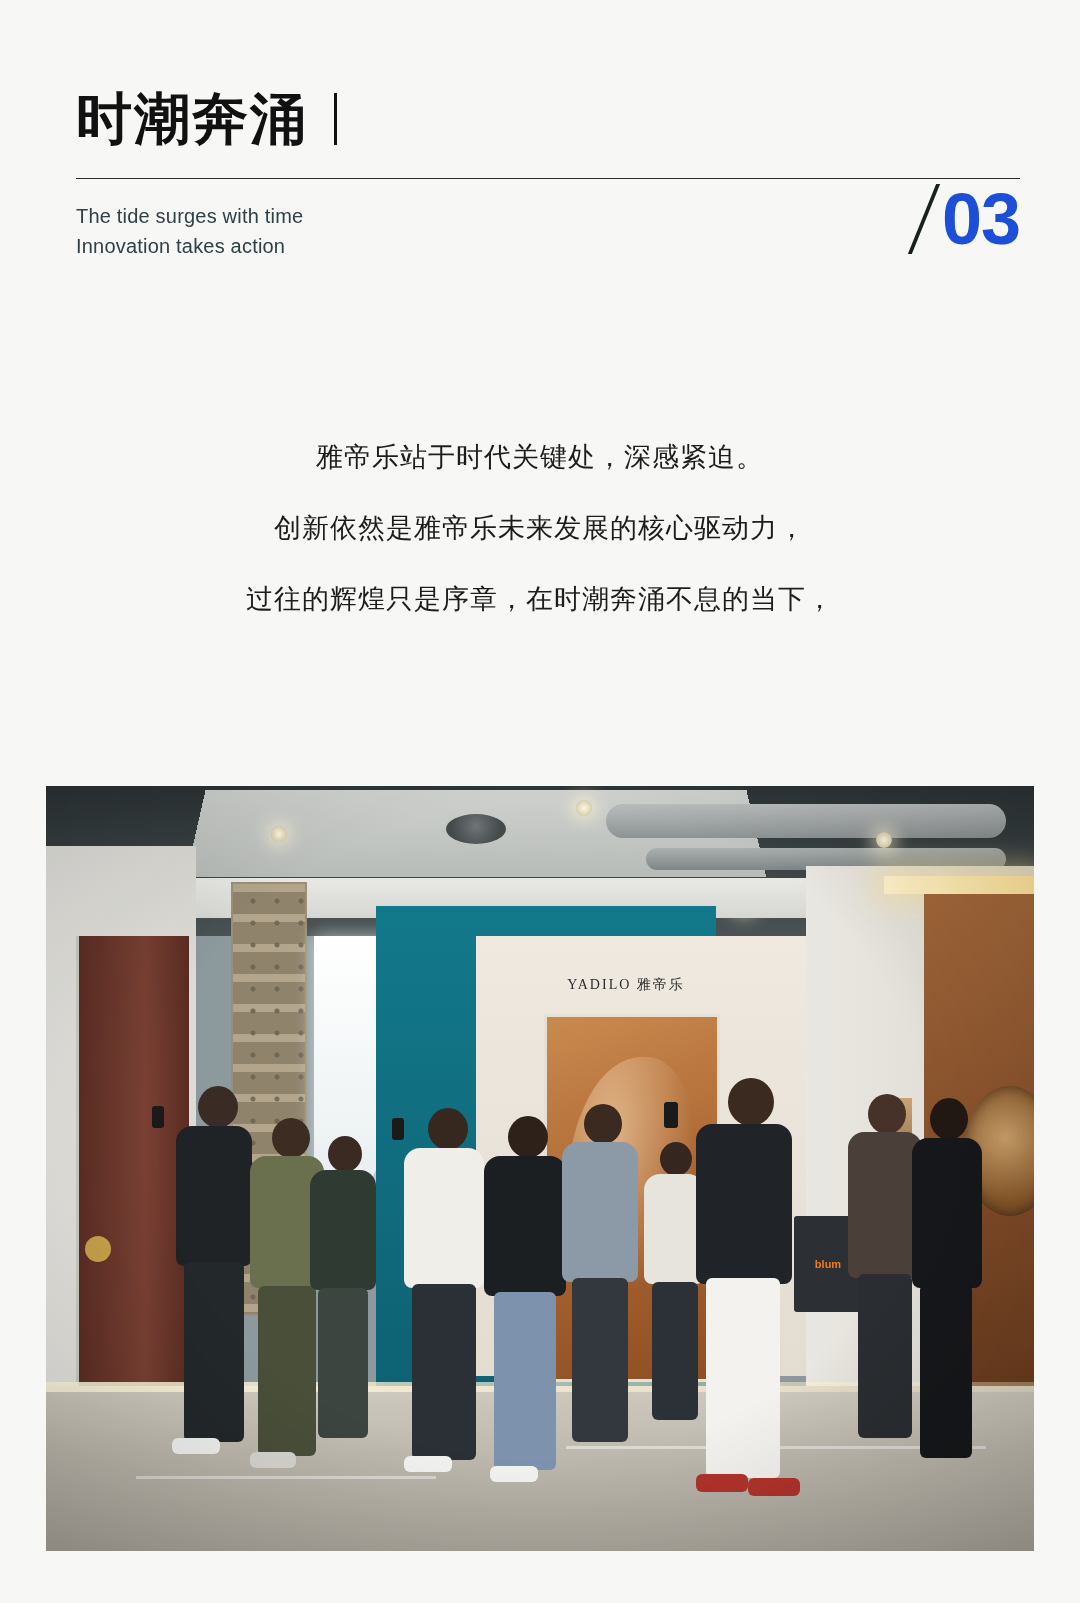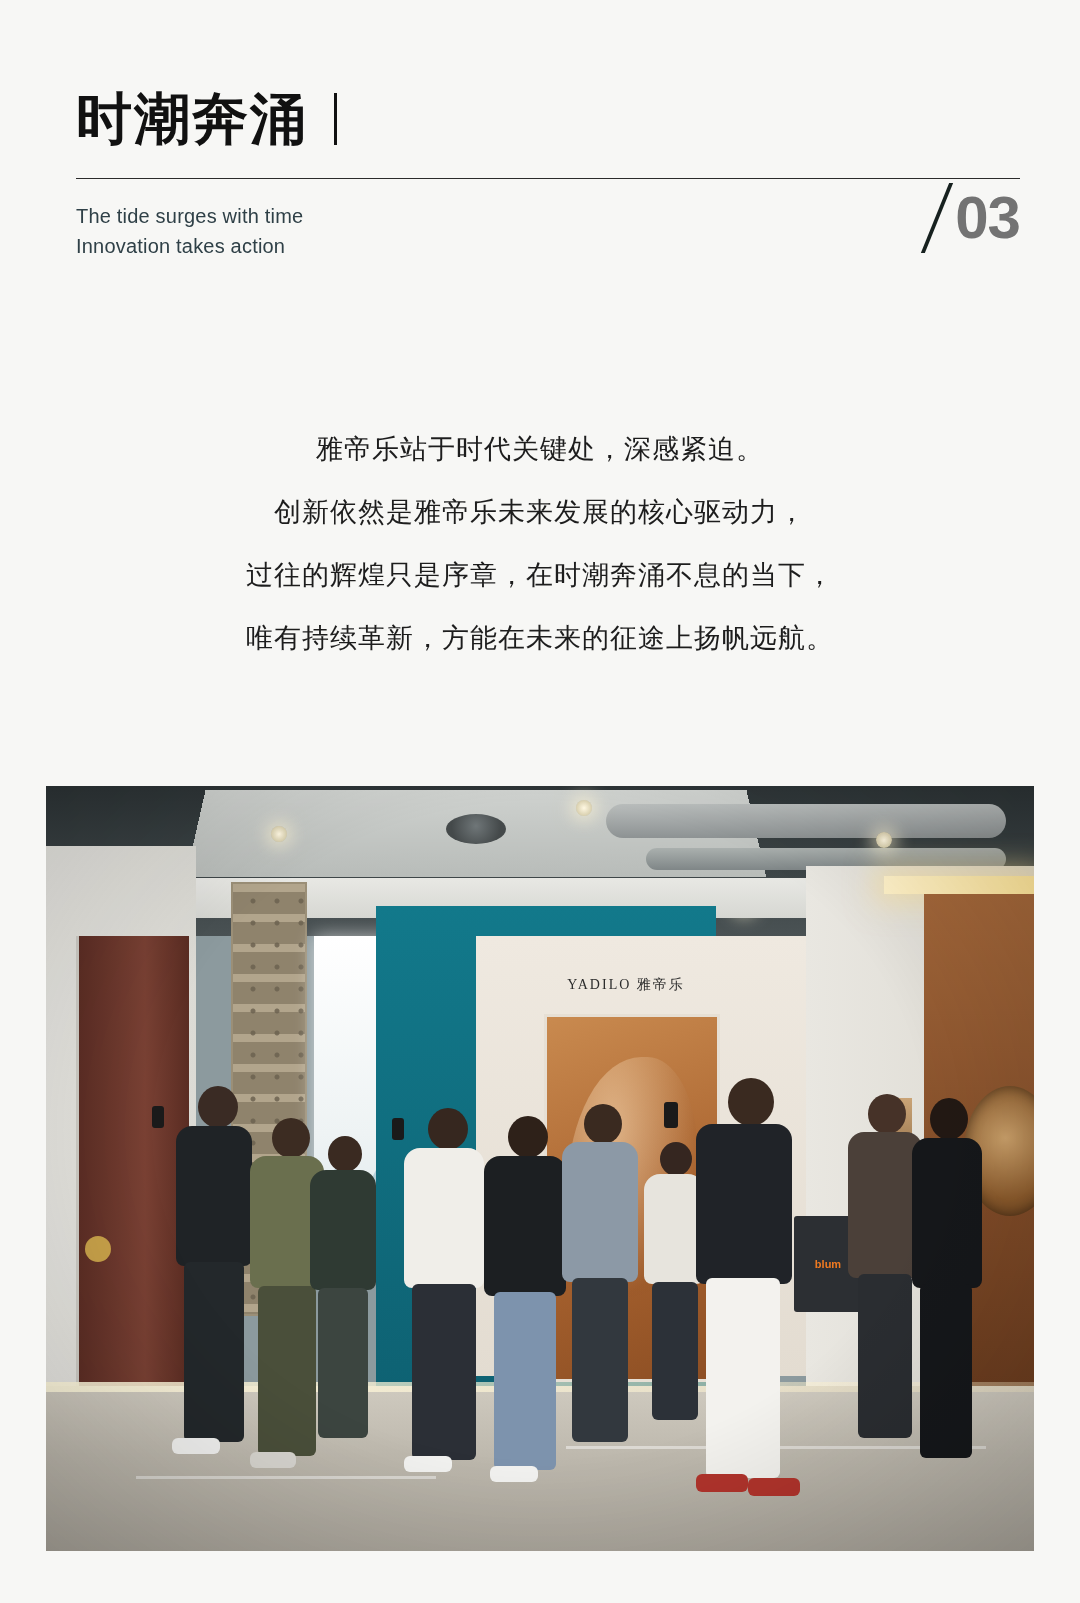--- a/index.html
+++ b/index.html
@@ -77,41 +77,41 @@
   }
   .num-slash {
     display: inline-block;
     width: 4px;
     height: 70px;
     background: #17211f;
     transform: skewX(-22deg);
     margin-right: 16px;
   }
   .num-text {
-    font-size: 60px;
+    font-size: 72px;
     font-weight: 700;
-    color: #737373;
+    color: #1d4ed8;
     line-height: 1;
     letter-spacing: -1px;
   }
 
   
   .body-copy {
     position: absolute;
     top: 418px;
     left: 0;
     width: 1080px;
     text-align: center;
     color: #1d1d1d;
     font-size: 27px;
     line-height: 63px;
     letter-spacing: 1px;
   }
   .body-copy p {
-    margin: 0;
+    margin: 8px;
   }
 
   
   .photo {
     position: absolute;
     left: 46px;
     top: 786px;
     width: 988px;
     height: 765px;
     overflow: hidden;
@@ -293,21 +293,20 @@
         <span class="num-slash"></span>
         <span class="num-text">03</span>
       </div>
     </div>
   </div>
 
   <div class="body-copy">
     <p>雅帝乐站于时代关键处，深感紧迫。</p>
     <p>创新依然是雅帝乐未来发展的核心驱动力，</p>
     <p>过往的辉煌只是序章，在时潮奔涌不息的当下，</p>
-    <p>唯有持续革新，方能在未来的征途上扬帆远航。</p>
   </div>
 
   <div class="photo">
     <div class="scene">
 
       <div class="ceiling"></div>
       <div class="ceiling-slab"></div>
       <div class="duct"></div>
       <div class="duct2"></div>
       <div class="ceil-fan"></div>

